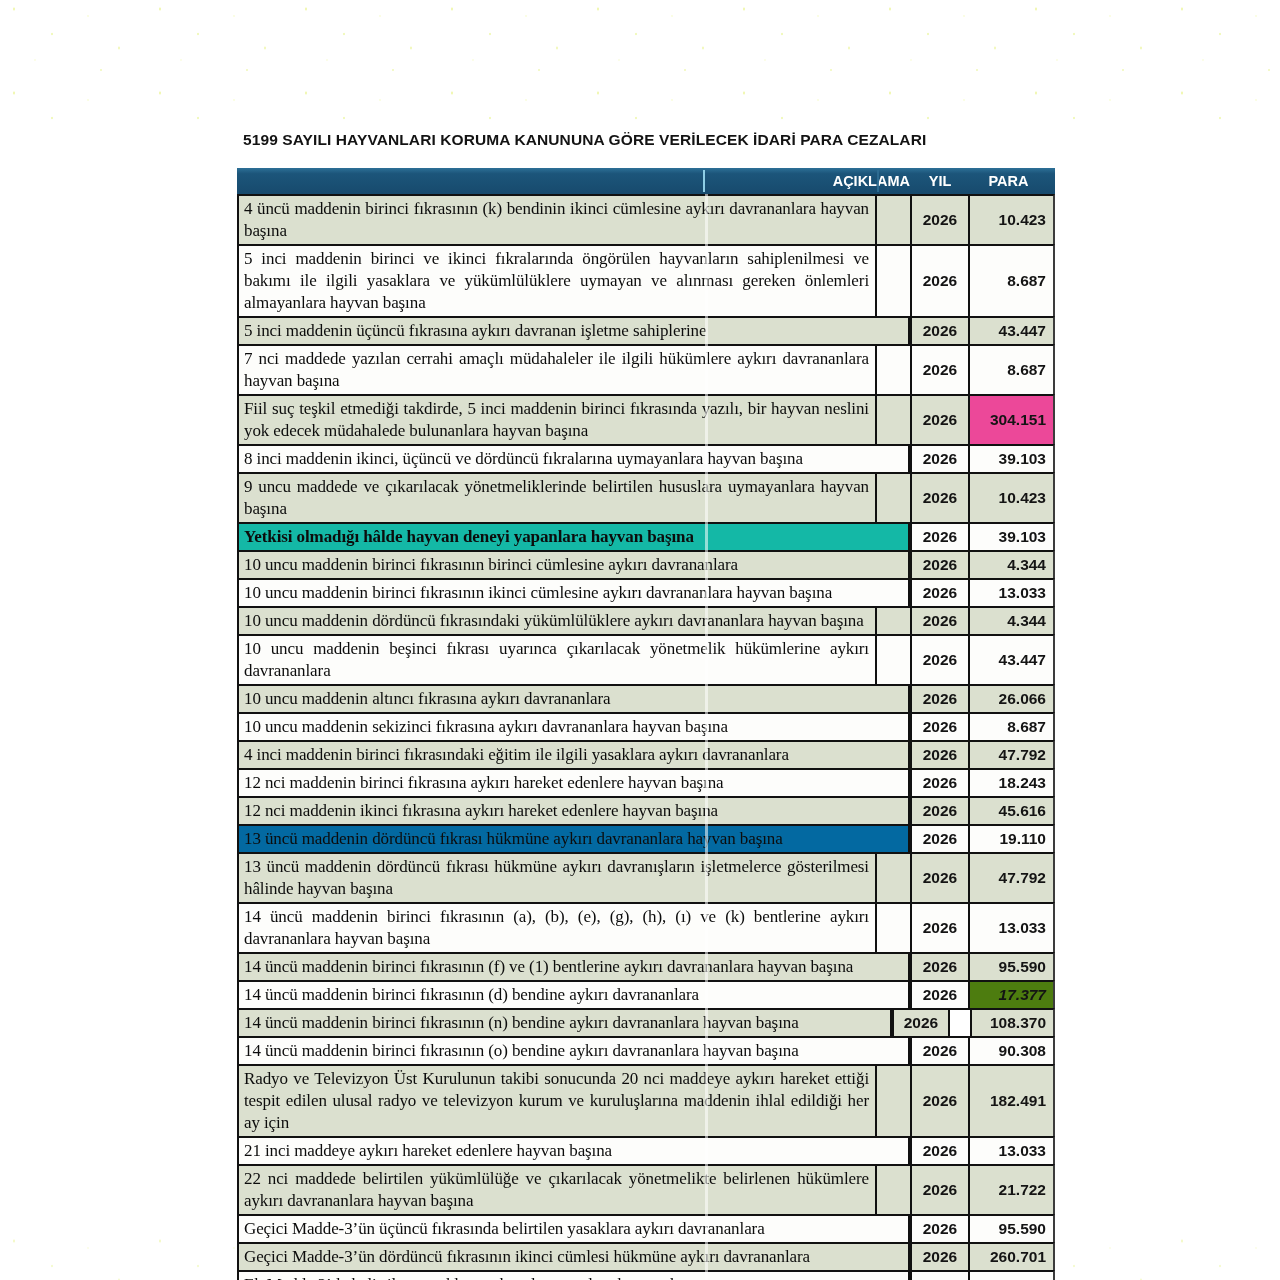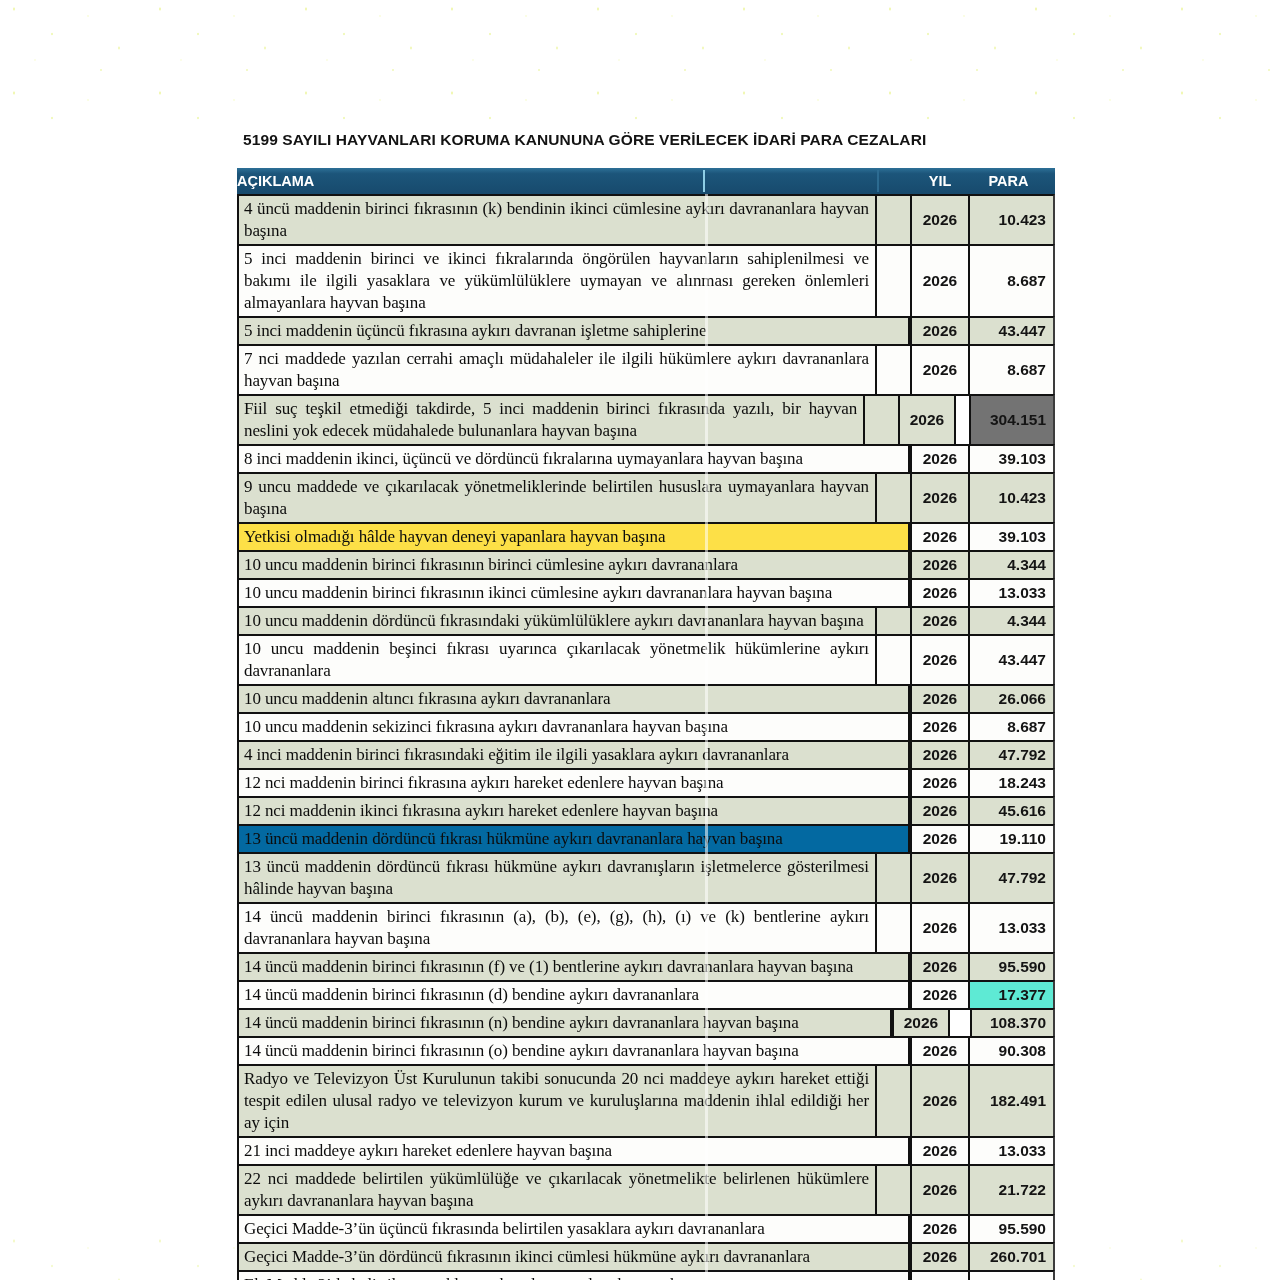--- a/index.html
+++ b/index.html
@@ -58,21 +58,21 @@
     display: flex;
     width: 818px;
     height: 26px;
     background: linear-gradient(#2d7097 0%, #1c557a 22%, #174a6d 100%);
     color: #ffffff;
     font-weight: bold;
     font-size: 14.5px;
     align-items: center;
     box-sizing: border-box;
   }
-  .th-desc { width: 673px; text-align: left; }
+  .th-desc { width: 673px; text-align: right; }
   .th-yil  { width: 60px;  text-align: center; }
   .th-para { width: 85px;  text-align: center; padding-right: 8px; box-sizing: border-box; }
   .hline {
     position: absolute;
     top: 2px;
     bottom: 2px;
     width: 2px;
     pointer-events: none;
   }
   .hline-1 { left: 466px; background: #9bdcf2; opacity: 0.9; }
@@ -194,39 +194,39 @@
           <div class="cell-gap" style="background: rgb(253, 253, 251);"></div>
           <div class="cell-yil" style="background: rgb(253, 253, 251);">2026</div>
           <div class="cell-para" style="background: rgb(253, 253, 251);">8.687</div>
         </div>
         <div class="row multi">
           <div class="cell-desc" style="background: rgb(219, 224, 207);">
             <div class="desc-text">Fiil suç teşkil etmediği takdirde, 5 inci maddenin birinci fıkrasında yazılı, bir hayvan neslini yok edecek müdahalede bulunanlara hayvan başına</div>
           </div>
           <div class="cell-gap" style="background: rgb(219, 224, 207);"></div>
           <div class="cell-yil" style="background: rgb(219, 224, 207);">2026</div>
-          <div class="cell-para" style="background: #737373; margin-left: 13px;">304.151</div>
+          <div class="cell-para" style="background: #ec4899;">304.151</div>
         </div>
         <div class="row single">
           <div class="cell-desc" style="background: rgb(253, 253, 251);">
             <div class="desc-text">8 inci maddenin ikinci, üçüncü ve dördüncü fıkralarına uymayanlara hayvan başına</div>
           </div>
           <div class="cell-yil" style="background: rgb(253, 253, 251);">2026</div>
           <div class="cell-para" style="background: rgb(253, 253, 251);">39.103</div>
         </div>
         <div class="row multi">
           <div class="cell-desc" style="background: rgb(219, 224, 207);">
             <div class="desc-text">9 uncu maddede ve çıkarılacak yönetmeliklerinde belirtilen hususlara uymayanlara hayvan başına</div>
           </div>
           <div class="cell-gap" style="background: rgb(219, 224, 207);"></div>
           <div class="cell-yil" style="background: rgb(219, 224, 207);">2026</div>
           <div class="cell-para" style="background: rgb(219, 224, 207);">10.423</div>
         </div>
         <div class="row single">
-          <div class="cell-desc" style="background: #fde047;">
+          <div class="cell-desc" style="background: #14b8a6; font-weight: bold;">
             <div class="desc-text">Yetkisi olmadığı hâlde hayvan deneyi yapanlara hayvan başına</div>
           </div>
           <div class="cell-yil" style="background: rgb(253, 253, 251);">2026</div>
           <div class="cell-para" style="background: rgb(253, 253, 251);">39.103</div>
         </div>
         <div class="row single">
           <div class="cell-desc" style="background: rgb(219, 224, 207);">
             <div class="desc-text">10 uncu maddenin birinci fıkrasının birinci cümlesine aykırı davrananlara</div>
           </div>
           <div class="cell-yil" style="background: rgb(219, 224, 207);">2026</div>
@@ -318,21 +318,21 @@
             <div class="desc-text">14 üncü maddenin birinci fıkrasının (f) ve (1) bentlerine aykırı davrananlara hayvan başına</div>
           </div>
           <div class="cell-yil" style="background: rgb(219, 224, 207);">2026</div>
           <div class="cell-para" style="background: rgb(219, 224, 207);">95.590</div>
         </div>
         <div class="row single">
           <div class="cell-desc" style="background: rgb(253, 253, 251); align-items: flex-end;">
             <div class="desc-text">14 üncü maddenin birinci fıkrasının (d) bendine aykırı davrananlara</div>
           </div>
           <div class="cell-yil" style="background: rgb(253, 253, 251);">2026</div>
-          <div class="cell-para" style="background: #5eead4;">17.377</div>
+          <div class="cell-para" style="background: #4d7c0f; font-style: italic;">17.377</div>
         </div>
         <div class="row single">
           <div class="cell-desc" style="background: rgb(219, 224, 207);">
             <div class="desc-text">14 üncü maddenin birinci fıkrasının (n) bendine aykırı davrananlara hayvan başına</div>
           </div>
           <div class="cell-yil" style="background: rgb(219, 224, 207);">2026</div>
           <div class="cell-para" style="background: rgb(219, 224, 207); margin-left: 20px;">108.370</div>
         </div>
         <div class="row single">
           <div class="cell-desc" style="background: rgb(253, 253, 251);">

